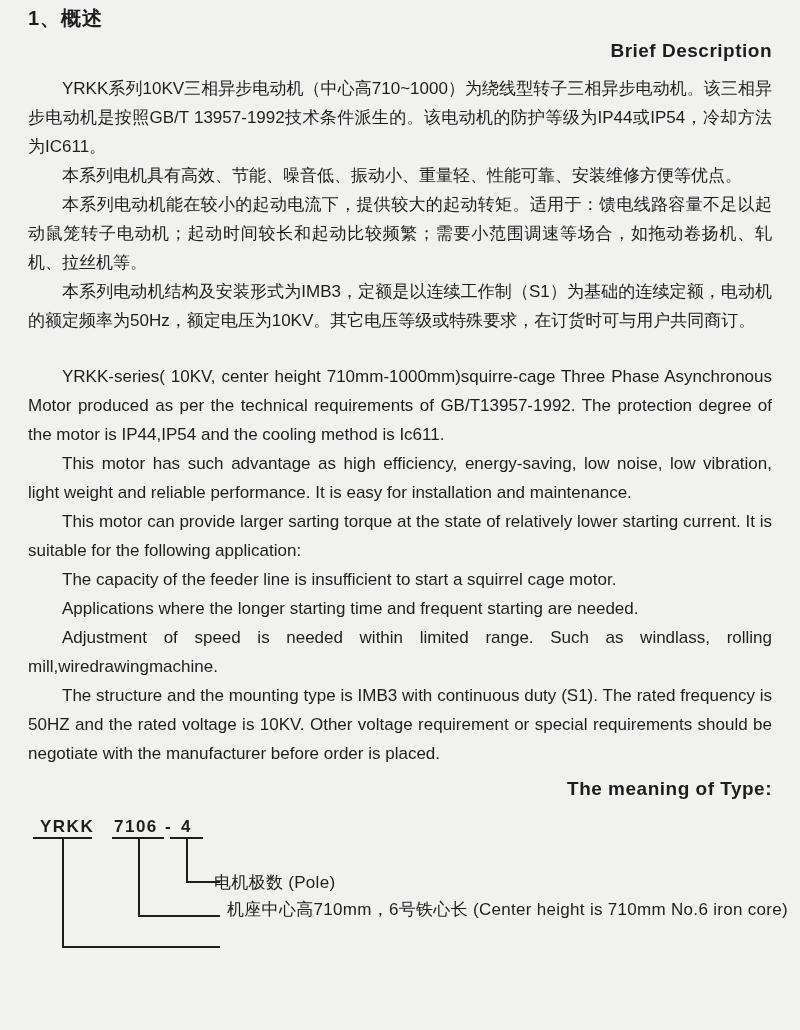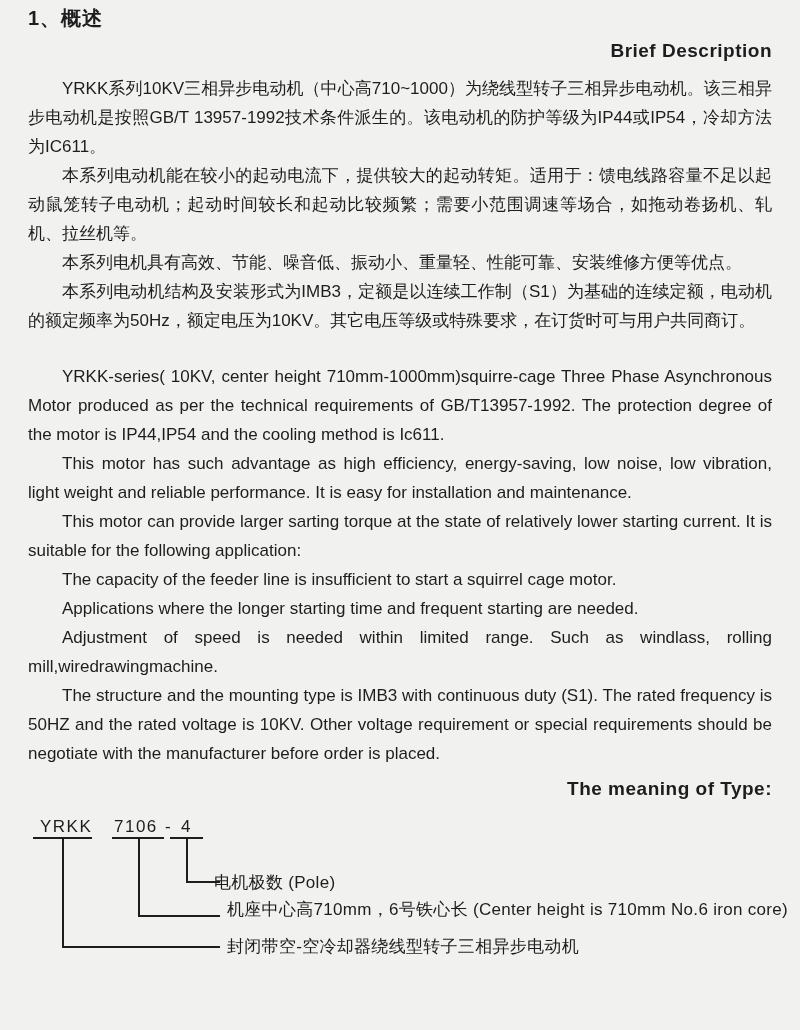--- a/index.html
+++ b/index.html
@@ -48,21 +48,21 @@
   
   .diagram {
     position: relative;
     height: 147px;
     margin-top: 12px;
     font-size: 17px;
   }
   .code {
     position: absolute;
     top: 5px;
-    font-weight: normal;
+    font-weight: bold;
     letter-spacing: 1.5px;
     line-height: 20px;
     white-space: nowrap;
   }
   .dline {
     position: absolute;
     background: #1d1d1d;
   }
   .dlabel {
     position: absolute;
@@ -73,22 +73,22 @@
 </style>
 </head>
 <body style="background: rgb(241, 241, 240); color: rgb(29, 29, 29);">
 
 <div class="page">
 
   <div class="h-cn">1、概述</div>
   <div class="h-en">Brief Description</div>
 
   <p class="body first">YRKK系列10KV三相异步电动机（中心高710~1000）为绕线型转子三相异步电动机。该三相异步电动机是按照GB/T 13957-1992技术条件派生的。该电动机的防护等级为IP44或IP54，冷却方法为IC611。</p>
+  <p class="body">本系列电机具有高效、节能、噪音低、振动小、重量轻、性能可靠、安装维修方便等优点。</p>
   <p class="body">本系列电动机能在较小的起动电流下，提供较大的起动转矩。适用于：馈电线路容量不足以起动鼠笼转子电动机；起动时间较长和起动比较频繁；需要小范围调速等场合，如拖动卷扬机、轧机、拉丝机等。</p>
-  <p class="body">本系列电机具有高效、节能、噪音低、振动小、重量轻、性能可靠、安装维修方便等优点。</p>
   <p class="body">本系列电动机结构及安装形式为IMB3，定额是以连续工作制（S1）为基础的连续定额，电动机的额定频率为50Hz，额定电压为10KV。其它电压等级或特殊要求，在订货时可与用户共同商订。</p>
 
   <div class="gap"></div>
 
   <p class="body">YRKK-series( 10KV, center height 710mm-1000mm)squirre-cage Three Phase Asynchronous Motor produced as per the technical requirements of GB/T13957-1992. The protection degree of the motor is IP44,IP54 and the cooling method is Ic611.</p>
   <p class="body">This motor has such advantage as high efficiency, energy-saving, low noise, low vibration, light weight and reliable performance. It is easy for installation and maintenance.</p>
   <p class="body">This motor can provide larger sarting torque at the state of relatively lower starting current. It is suitable for the following application:</p>
   <p class="body">The capacity of the feeder line is insufficient to start a squirrel cage motor.</p>
   <p class="body">Applications where the longer starting time and frequent starting are needed.</p>
   <p class="body">Adjustment of speed is needed within limited range. Such as windlass, rolling mill,wiredrawingmachine.</p>
@@ -110,16 +110,15 @@
     <div class="dline" style="left:34px;  top:25px; width:2px; height:111px;"></div>
     <div class="dline" style="left:110px; top:25px; width:2px; height:80px;"></div>
     <div class="dline" style="left:158px; top:25px; width:2px; height:46px;"></div>
 
     <div class="dline" style="left:158px; top:69px;  width:34px;  height:2px;"></div>
     <div class="dline" style="left:110px; top:103px; width:82px;  height:2px;"></div>
     <div class="dline" style="left:34px;  top:134px; width:158px; height:2px;"></div>
 
     <span class="dlabel" style="left:186px; top:61px;">电机极数 (Pole)</span>
     <span class="dlabel" style="left:199px; top:88px;">机座中心高710mm，6号铁心长 (Center height is 710mm No.6 iron core)</span>
-    <span class="dlabel" style="left:199px; top:125px;">封闭带空-空冷却器绕线型转子三相异步电动机</span>
   </div>
 
 </div>
 
 </body></html>

